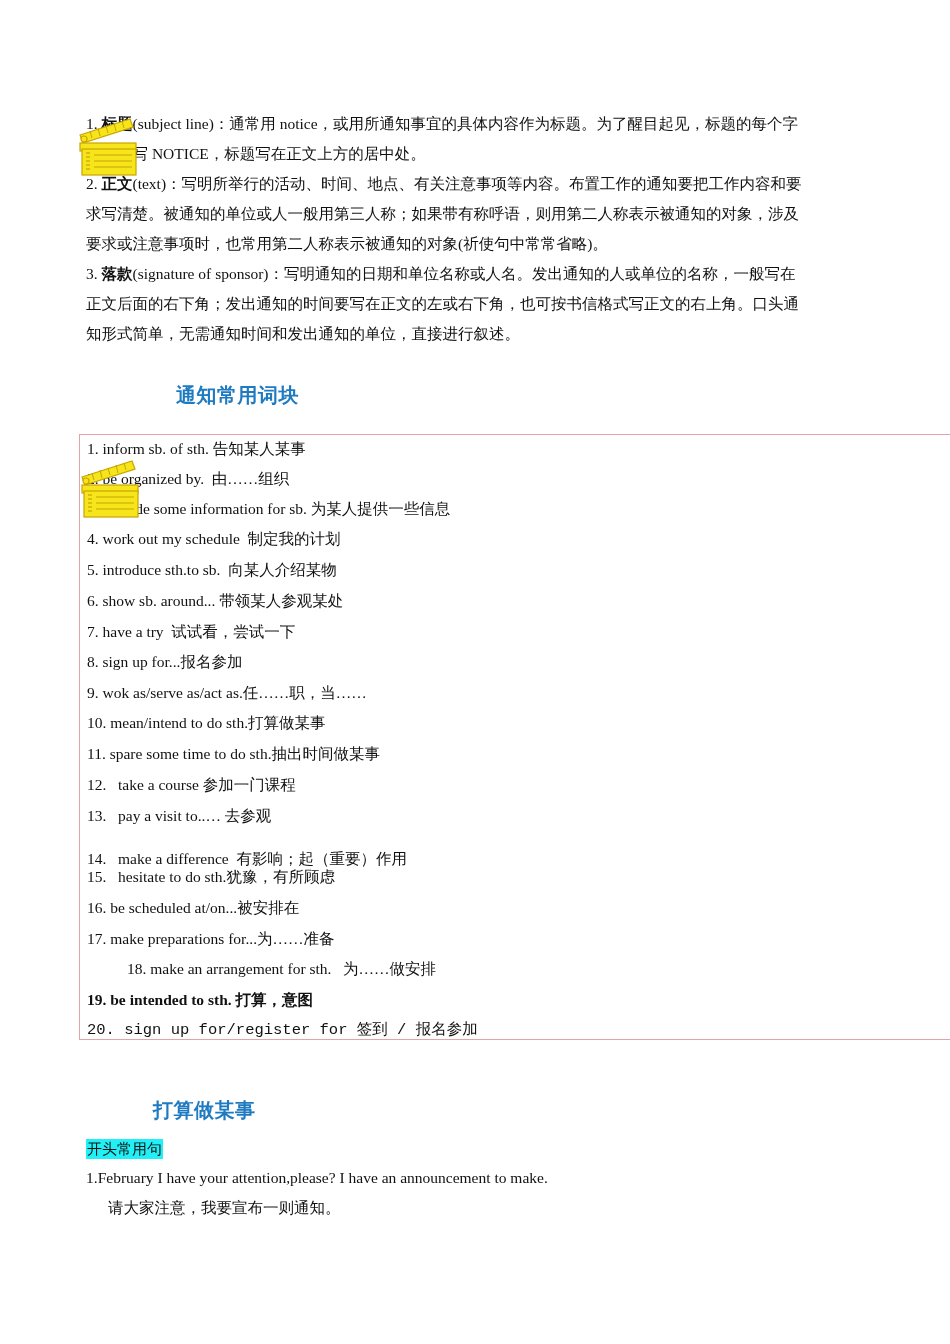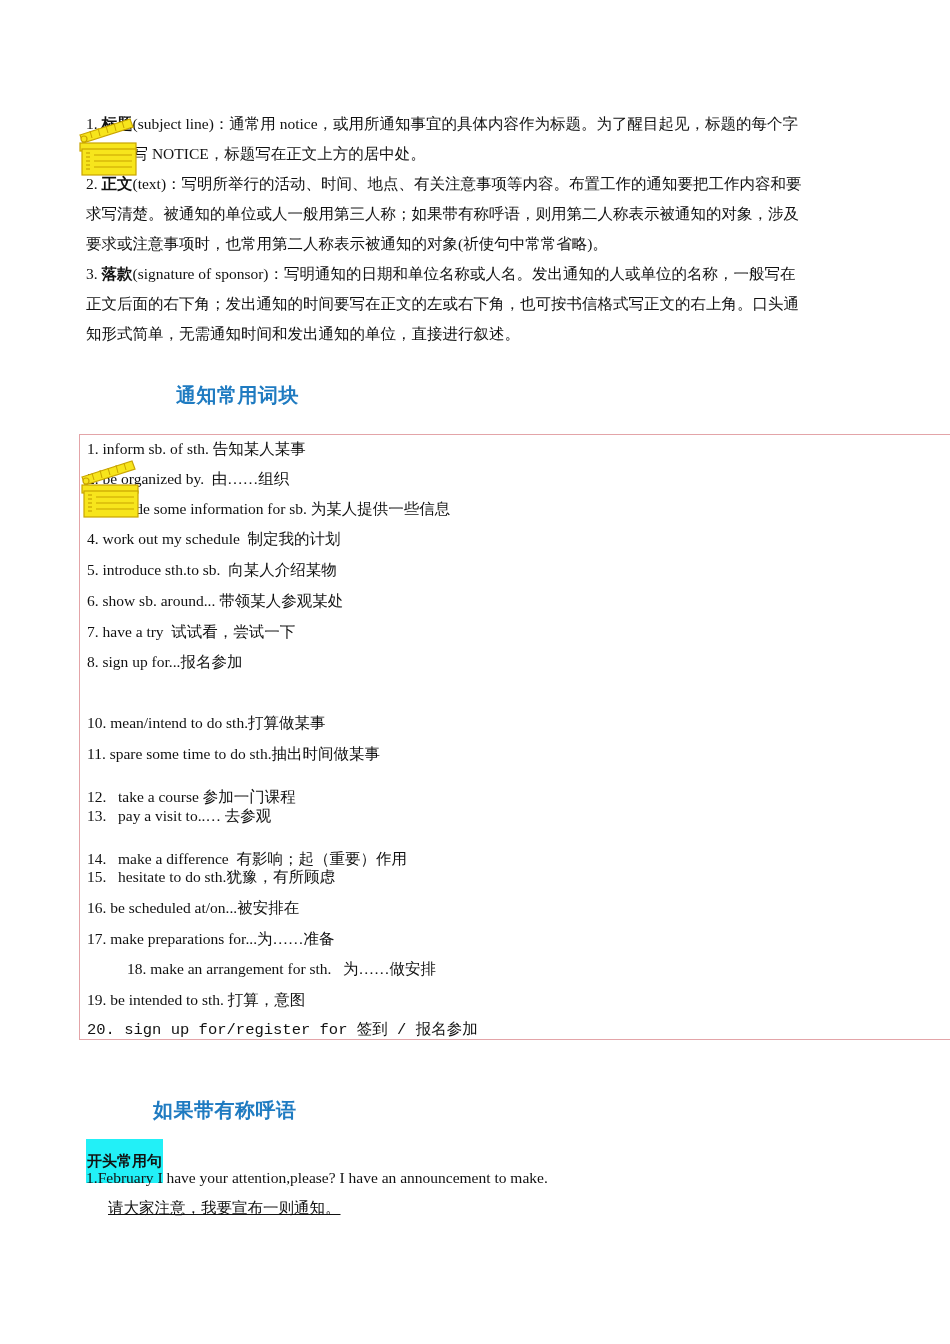--- a/index.html
+++ b/index.html
@@ -23,21 +23,21 @@
       position: absolute; left: 79px; top: 434px; width: 894px; height: 606px;
       border: 1px solid #e3a4a8; box-sizing: border-box;
     }
     .phrase {
       position: absolute; left: 7px; font-size: 15.5px; line-height: 20px;
       white-space: pre;
     }
     .tag {
       position: absolute; left: 86px; top: 1139px;
       background: #22f0f7; font-family: "DejaVu Sans", "Liberation Sans", sans-serif;
-      font-weight: bold; font-size: 15px; line-height: 20px; padding: 12px 1px;
+      font-weight: normal; font-size: 15px; line-height: 20px; padding: 0 1px;
     }
     .sent { position: absolute; font-size: 15.5px; line-height: 20px; white-space: pre; }
     .clap { position: absolute; width: 60px; height: 60px; }
   </style>
 </head>
 <body>
 
 <div class="page">
 
   <div class="para" style="top:109px;">
@@ -85,30 +85,31 @@
 
   <div class="phrase-box">
     <div class="phrase" style="top:4px;">1. inform sb. of sth. 告知某人某事</div>
     <div class="phrase" style="top:34px;">2. be organized by.  由……组织</div>
     <div class="phrase" style="top:64px;">3. provide some information for sb. 为某人提供一些信息</div>
     <div class="phrase" style="top:94px;">4. work out my schedule  制定我的计划</div>
     <div class="phrase" style="top:125px;">5. introduce sth.to sb.  向某人介绍某物</div>
     <div class="phrase" style="top:156px;">6. show sb. around... 带领某人参观某处</div>
     <div class="phrase" style="top:187px;">7. have a try  试试看，尝试一下</div>
     <div class="phrase" style="top:217px;">8. sign up for...报名参加</div>
+    <div class="phrase" style="top:248px;">9. wok as/serve as/act as.任……职，当……</div>
     <div class="phrase" style="top:278px;">10. mean/intend to do sth.打算做某事</div>
     <div class="phrase" style="top:309px;">11. spare some time to do sth.抽出时间做某事</div>
-    <div class="phrase" style="top:352px;">12.   take a course 参加一门课程</div>
+    <div class="phrase" style="top:340px;">12.   take a course 参加一门课程</div>
     <div class="phrase" style="top:371px;">13.   pay a visit to..… 去参观</div>
     <div class="phrase" style="top:414px;">14.   make a difference  有影响；起（重要）作用</div>
     <div class="phrase" style="top:432px;">15.   hesitate to do sth.犹豫，有所顾虑</div>
     <div class="phrase" style="top:463px;">16. be scheduled at/on...被安排在</div>
     <div class="phrase" style="top:494px;">17. make preparations for...为……准备</div>
     <div class="phrase" style="top:524px;margin-left:40px;">18. make an arrangement for sth.   为……做安排</div>
-    <div class="phrase" style="top:555px;">19. be intended to sth. 打算，意图</div>
+    <div class="phrase" style="top:555px;font-weight:bold;">19. be intended to sth. 打算，意图</div>
     <div class="phrase" style="top:585px;font-family:Liberation Mono, monospace;">20. sign up for/register for 签到 / 报名参加</div>
   </div>
 
   <svg class="clap" style="left:80px; top:459px;" viewBox="0 0 60 60">
     <g stroke="#c9a400" stroke-width="1.2">
       <polygon points="2,18 52,2 55,10 5,26" fill="#f7e51c"></polygon>
       <g stroke="#c9a400" stroke-width="1">
         <line x1="12" y1="14" x2="14" y2="21"></line>
           <line x1="20" y1="11" x2="22" y2="19"></line>
         <line x1="28" y1="9" x2="30" y2="16"></line>
@@ -122,20 +123,20 @@
       <line x1="16" y1="44" x2="54" y2="44"></line>
       <line x1="16" y1="50" x2="54" y2="50"></line>
       <line x1="8" y1="36" x2="12" y2="36"></line>
         <line x1="8" y1="40" x2="12" y2="40"></line>
       <line x1="8" y1="44" x2="12" y2="44"></line>
         <line x1="8" y1="48" x2="12" y2="48"></line>
       <line x1="8" y1="52" x2="12" y2="52"></line>
     </g>
   </svg>
 
-  <div class="heading" style="left:153px; top:1097px;">如果带有称呼语</div>
+  <div class="heading" style="left:153px; top:1097px;">打算做某事</div>
 
   <div class="tag">开头常用句</div>
 
   <div class="sent" style="left:86px; top:1168px;">1.February I have your attention,please? I have an announcement to make.</div>
-  <div class="sent" style="left:108px; top:1198px;text-decoration:underline;">请大家注意，我要宣布一则通知。</div>
+  <div class="sent" style="left:108px; top:1198px;">请大家注意，我要宣布一则通知。</div>
 
 </div>
 
 </body></html>

